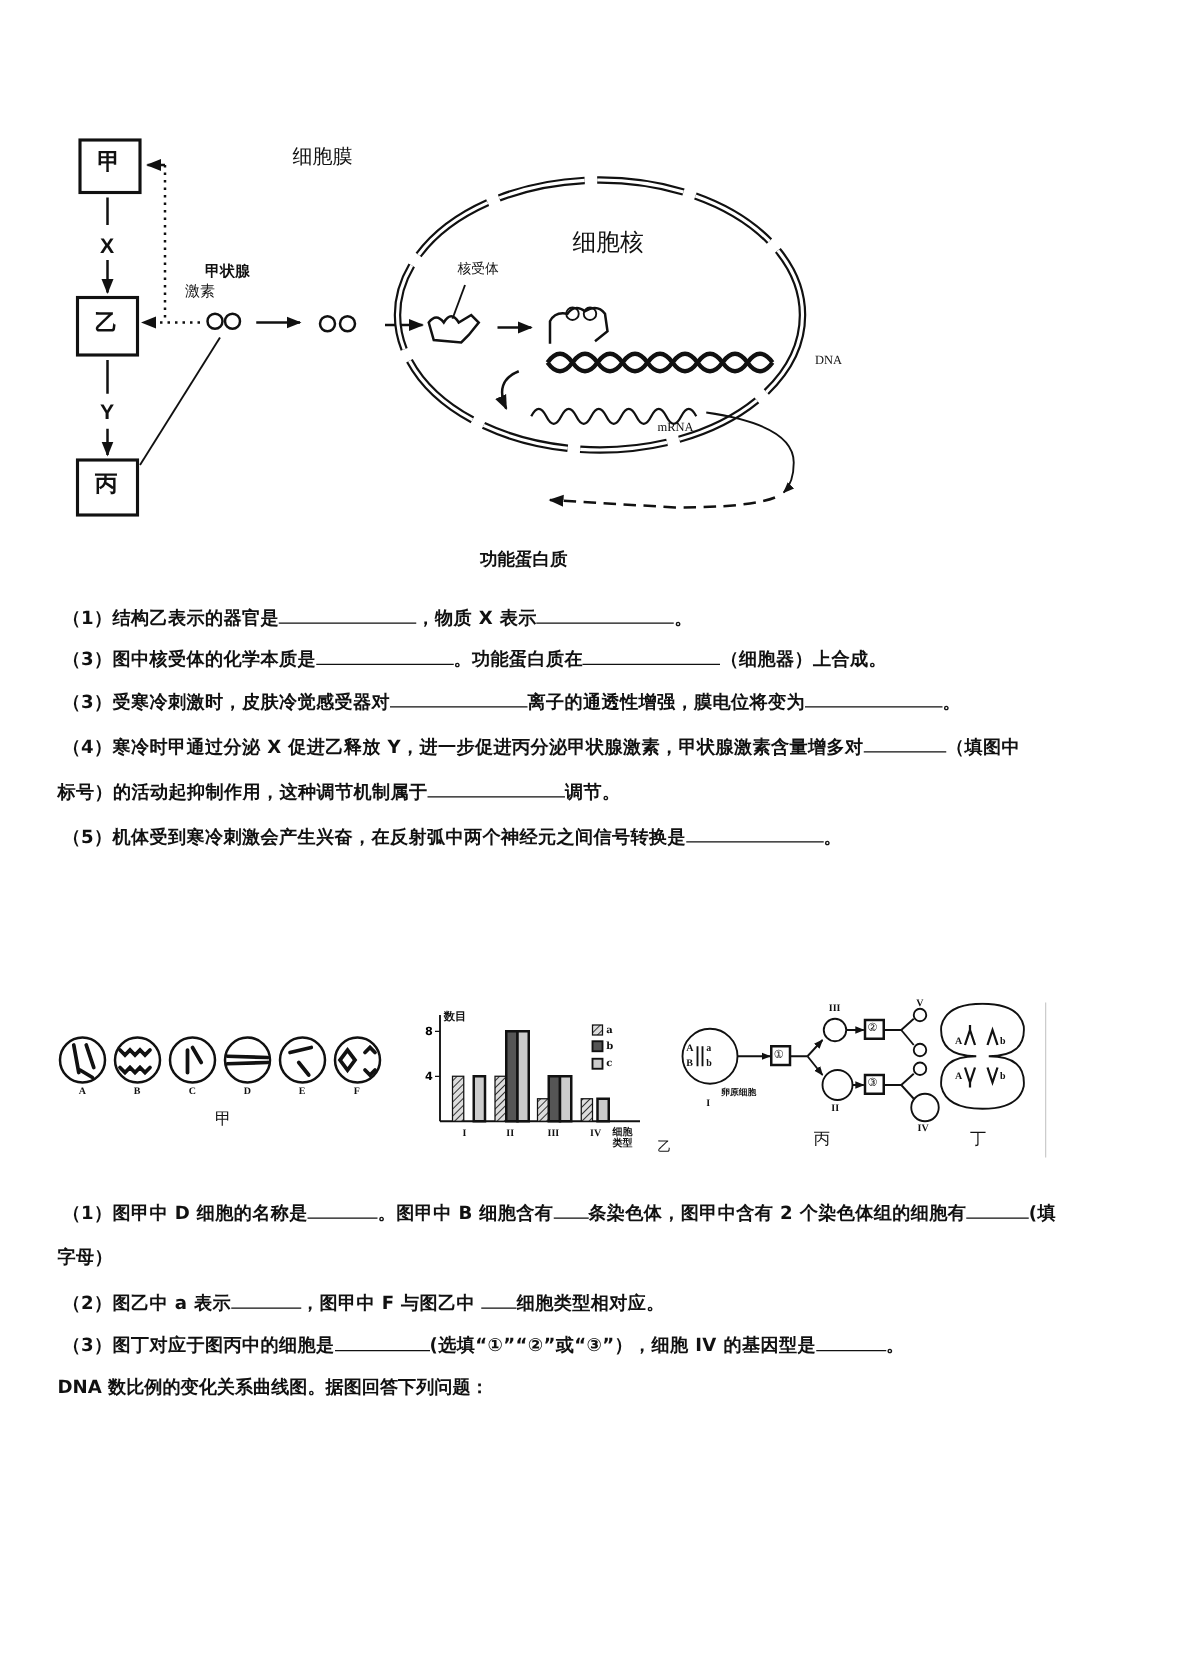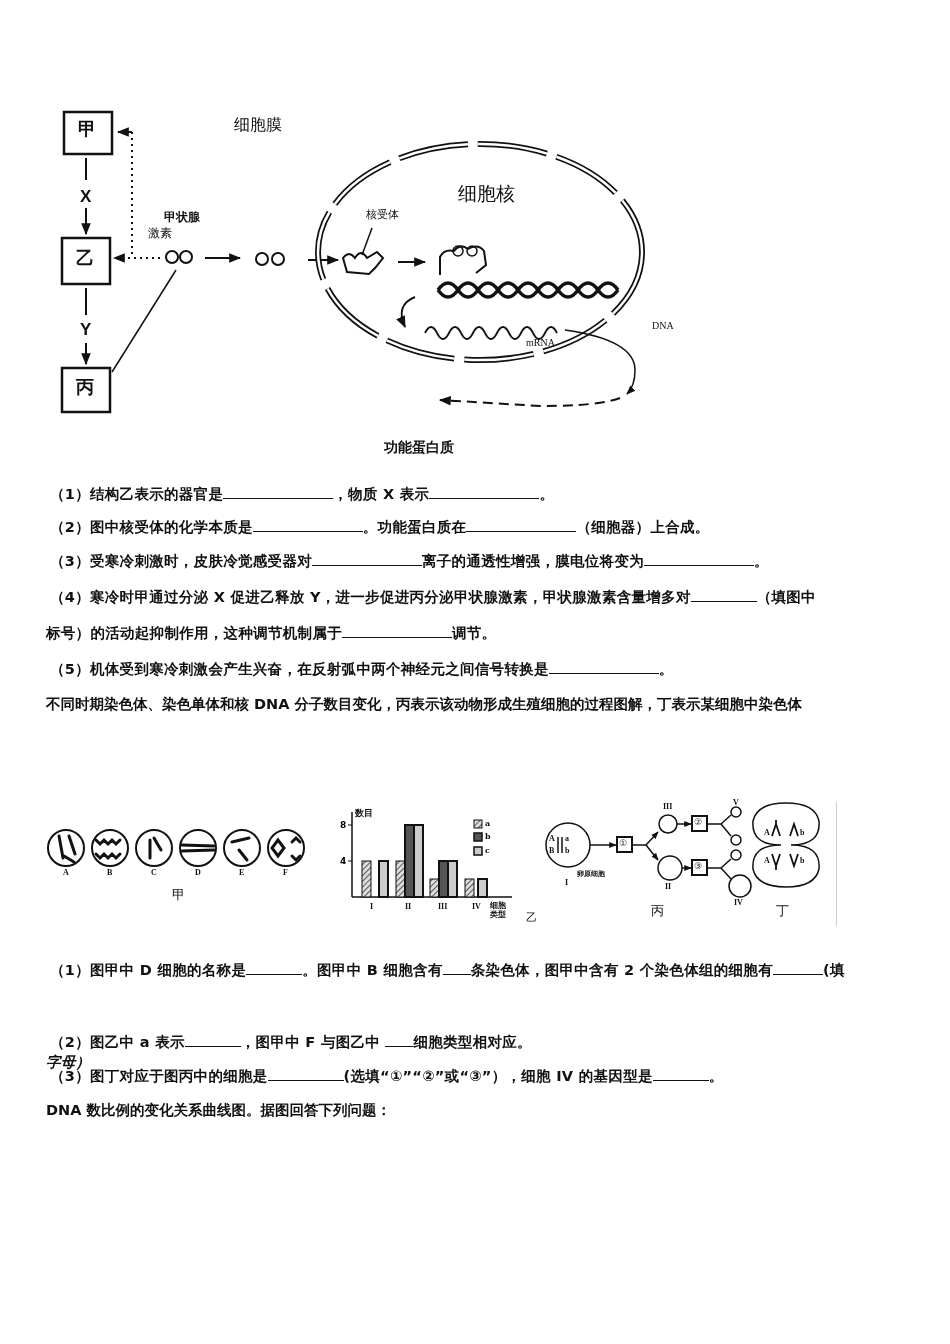--- a/index.html
+++ b/index.html
@@ -72,46 +72,45 @@
   <span class="abs" style="left:38px;top:22px;font-size:18px;font-weight:bold;">甲</span>
   <span class="abs" style="left:36px;top:151px;font-size:18px;font-weight:bold;">乙</span>
   <span class="abs" style="left:36px;top:280px;font-size:18px;font-weight:bold;">丙</span>
   <span class="abs" style="left:40px;top:92px;font-size:17px;font-weight:bold;font-family:'Liberation Sans',sans-serif;">X</span>
   <span class="abs" style="left:40px;top:225px;font-size:17px;font-weight:bold;font-family:'Liberation Sans',sans-serif;">Y</span>
   <span class="abs" style="left:194px;top:20px;font-size:16px;font-family:'DejaVu Serif',serif;">细胞膜</span>
   <span class="abs" style="left:418px;top:86px;font-size:19px;font-family:'DejaVu Serif',serif;">细胞核</span>
   <span class="abs" style="left:124px;top:114px;font-size:12px;font-weight:bold;">甲状腺</span>
   <span class="abs" style="left:108px;top:130px;font-size:12px;font-weight:normal;text-align:right;">激素</span>
   <span class="abs" style="left:326px;top:112px;font-size:11px;">核受体</span>
-  <span class="abs" style="left:612px;top:188px;font-size:10px;font-family:'Liberation Serif',serif;margin-top:37px;">DNA</span>
+  <span class="abs" style="left:612px;top:188px;font-size:10px;font-family:'Liberation Serif',serif;">DNA</span>
   <span class="abs" style="left:486px;top:242px;font-size:10px;font-family:'Liberation Serif',serif;">mRNA</span>
   <span class="abs" style="left:344px;top:344px;font-size:14px;font-weight:bold;">功能蛋白质</span>
 </div>
 
 <div class="q" style="top:484px;">
   <span>（1）结构乙表示的器官是</span><span class="bl" style="width:110px;"></span><span>，物质 X 表示</span><span class="bl" style="width:110px;"></span><span>。</span>
 </div>
 <div class="q" style="top:517px;">
-  <span>（2）图中核受体的化学本质是</span><span class="bl" style="width:110px;"></span><span>。功能蛋白质在</span><span class="bl" style="width:110px;"></span><span>（细胞器）上合成。</span>
+  <span>（3）图中核受体的化学本质是</span><span class="bl" style="width:110px;"></span><span>。功能蛋白质在</span><span class="bl" style="width:110px;"></span><span>（细胞器）上合成。</span>
 </div>
 <div class="q" style="top:551px;">
   <span>（3）受寒冷刺激时，皮肤冷觉感受器对</span><span class="bl" style="width:110px;"></span><span>离子的通透性增强，膜电位将变为</span><span class="bl" style="width:110px;"></span><span>。</span>
 </div>
 <div class="q" style="top:587px;">
   <span>（4）寒冷时甲通过分泌 X 促进乙释放 Y，进一步促进丙分泌甲状腺激素，甲状腺激素含量增多对</span><span class="bl" style="width:66px;"></span><span>（填图中</span>
 </div>
 <div class="q" style="top:623px;left:46px;">
   <span>标号）的活动起抑制作用，这种调节机制属于</span><span class="bl" style="width:110px;"></span><span>调节。</span>
 </div>
 <div class="q" style="top:659px;">
   <span>（5）机体受到寒冷刺激会产生兴奋，在反射弧中两个神经元之间信号转换是</span><span class="bl" style="width:110px;"></span><span>。</span>
 </div>
 
 <div class="para" style="top:686px;font-weight:bold;">
-  <div>不同时期染色体、染色单体和核 DNA 分子数目变化，丙表示该动物形成生殖细胞的过程图解，丁表示某细胞中染色体</div>
 </div>
 
 <div class="abs" style="left:44px;top:818px;width:270px;height:90px;">
   <svg width="270" height="60">
     <g fill="none" stroke="#111" stroke-width="2">
       <circle cx="22" cy="30" r="18"></circle>
         <circle cx="66" cy="30" r="18"></circle>
         <circle cx="110" cy="30" r="18"></circle>
       <circle cx="154" cy="30" r="18"></circle>
         <circle cx="198" cy="30" r="18"></circle>
@@ -250,21 +249,21 @@
   <span class="abs" style="left:228px;top:26px;font-size:8px;font-weight:bold;font-family:'Liberation Serif',serif;">A</span>
   <span class="abs" style="left:264px;top:26px;font-size:8px;font-weight:bold;font-family:'Liberation Serif',serif;">b</span>
   <span class="abs" style="left:228px;top:54px;font-size:8px;font-weight:bold;font-family:'Liberation Serif',serif;">A</span>
   <span class="abs" style="left:264px;top:54px;font-size:8px;font-weight:bold;font-family:'Liberation Serif',serif;">b</span>
   <span class="abs fig-label" style="left:240px;top:100px;">丁</span>
 </div>
 
 <div class="q" style="top:960px;">
   <span>（1）图甲中 D 细胞的名称是</span><span class="bl" style="width:56px;"></span><span>。图甲中 B 细胞含有</span><span class="bl" style="width:28px;"></span><span>条染色体，图甲中含有 2 个染色体组的细胞有</span><span class="bl" style="width:50px;"></span><span>(填</span>
 </div>
-<div class="q" style="top:1053px;left:46px;font-style:italic;">
+<div class="q" style="top:996px;left:46px;">
   <span>字母）</span>
 </div>
 <div class="q" style="top:1032px;">
   <span>（2）图乙中 a 表示</span><span class="bl" style="width:56px;"></span><span>，图甲中 F 与图乙中 </span><span class="bl" style="width:28px;"></span><span>细胞类型相对应。</span>
 </div>
 <div class="q" style="top:1066px;">
   <span>（3）图丁对应于图丙中的细胞是</span><span class="bl" style="width:76px;"></span><span>(选填“①”“②”或“③”），细胞 IV 的基因型是</span><span class="bl" style="width:56px;"></span><span>。</span>
 </div>
 
 <div class="para" style="top:1092px;font-weight:bold;">

